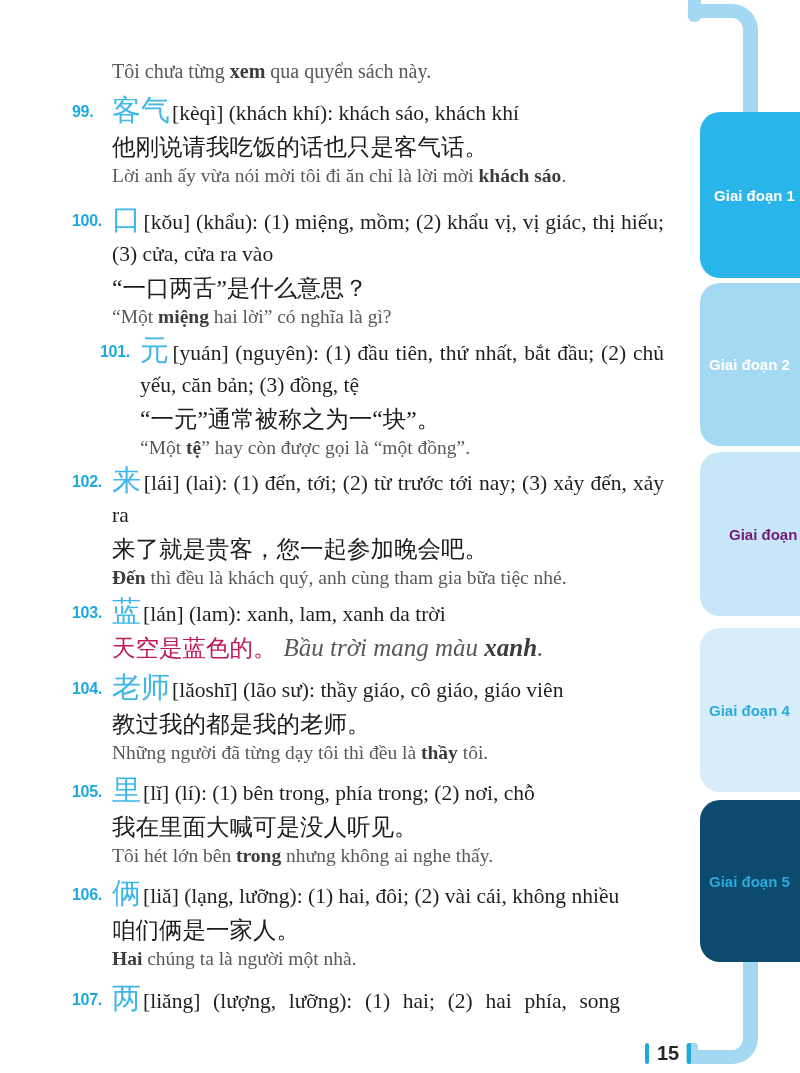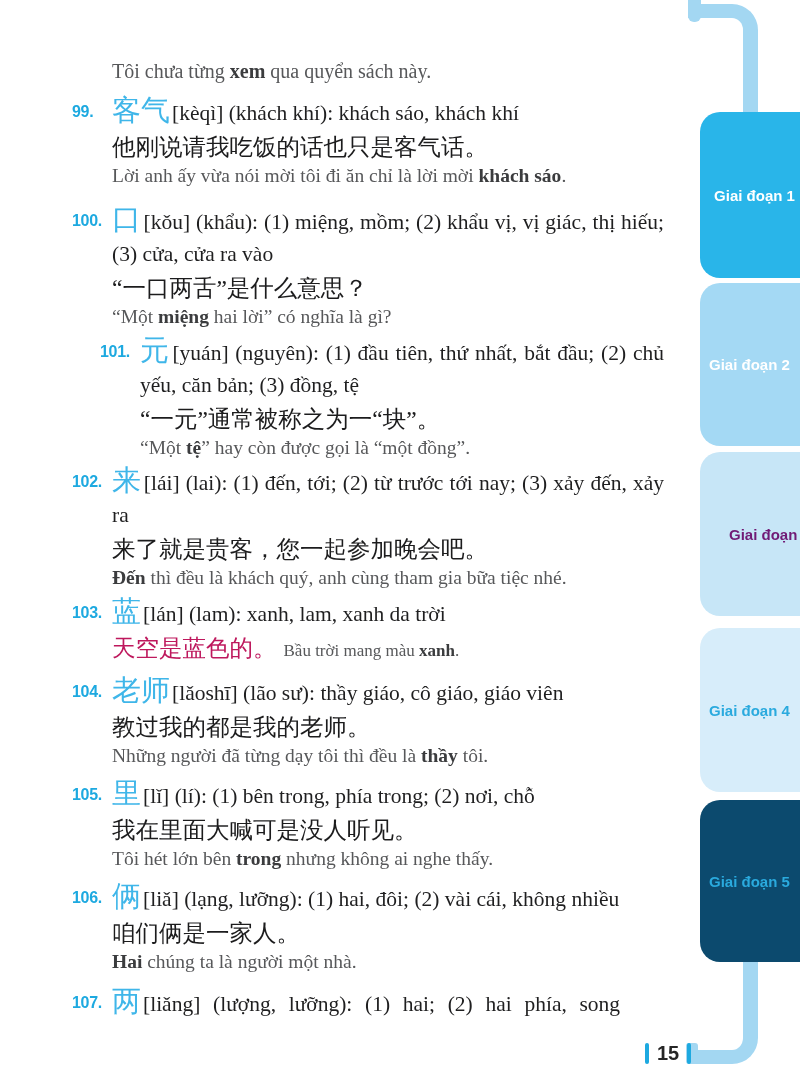--- a/index.html
+++ b/index.html
@@ -25,21 +25,21 @@
     font-weight:bold;font-size:16px;letter-spacing:-0.3px;
     color:var(--accent);padding-top:9px;
   }
   .ebody{flex:1;min-width:0;}
   .head{font-size:21.5px;line-height:32px;text-align:justify;color:#1f1f20;}
   .head.wide{word-spacing:0.34em;}
   .hanzi{font-size:29px;line-height:32px;color:var(--headword);margin-right:2px;}
   .cn{font-size:23.5px;line-height:28px;margin-top:4px;color:#1c1c1d;}
   .cn-inline{font-size:23.5px;color:#be185d;}
   .vi{font-size:19.5px;line-height:27px;margin-top:1px;color:var(--muted);}
-  .vi-inline{font-size:17px;color:var(--muted);}
+  .vi-inline{font-size:25px;color:var(--muted);font-style:italic;}
   .vi-inline.first{margin-left:7px;}
   .vi-inline b{color:#3b3c3e;}
   
   .bracket-top{
     position:absolute;left:688px;top:4px;width:55px;height:94px;
     border-top:14px solid var(--bracket);border-right:15px solid var(--bracket);
     border-top-right-radius:26px;box-sizing:content-box;
   }
   .bracket-top-stub{
     position:absolute;left:688px;top:0;width:13px;height:22px;

